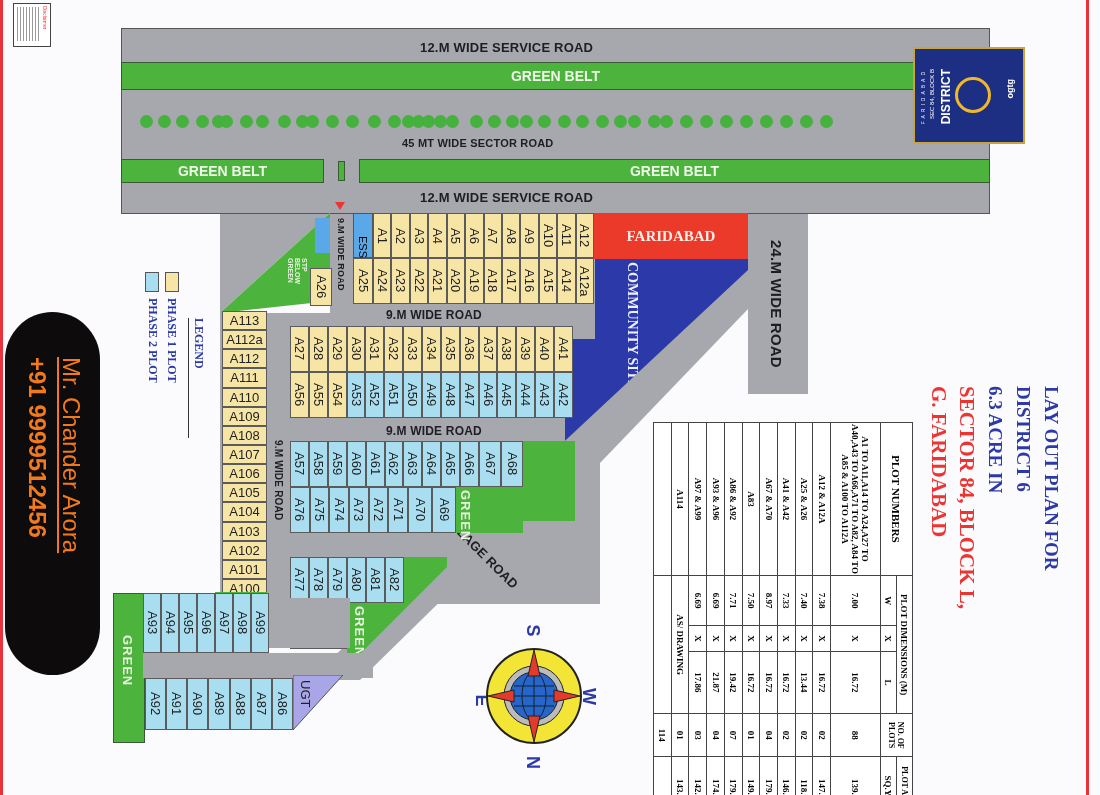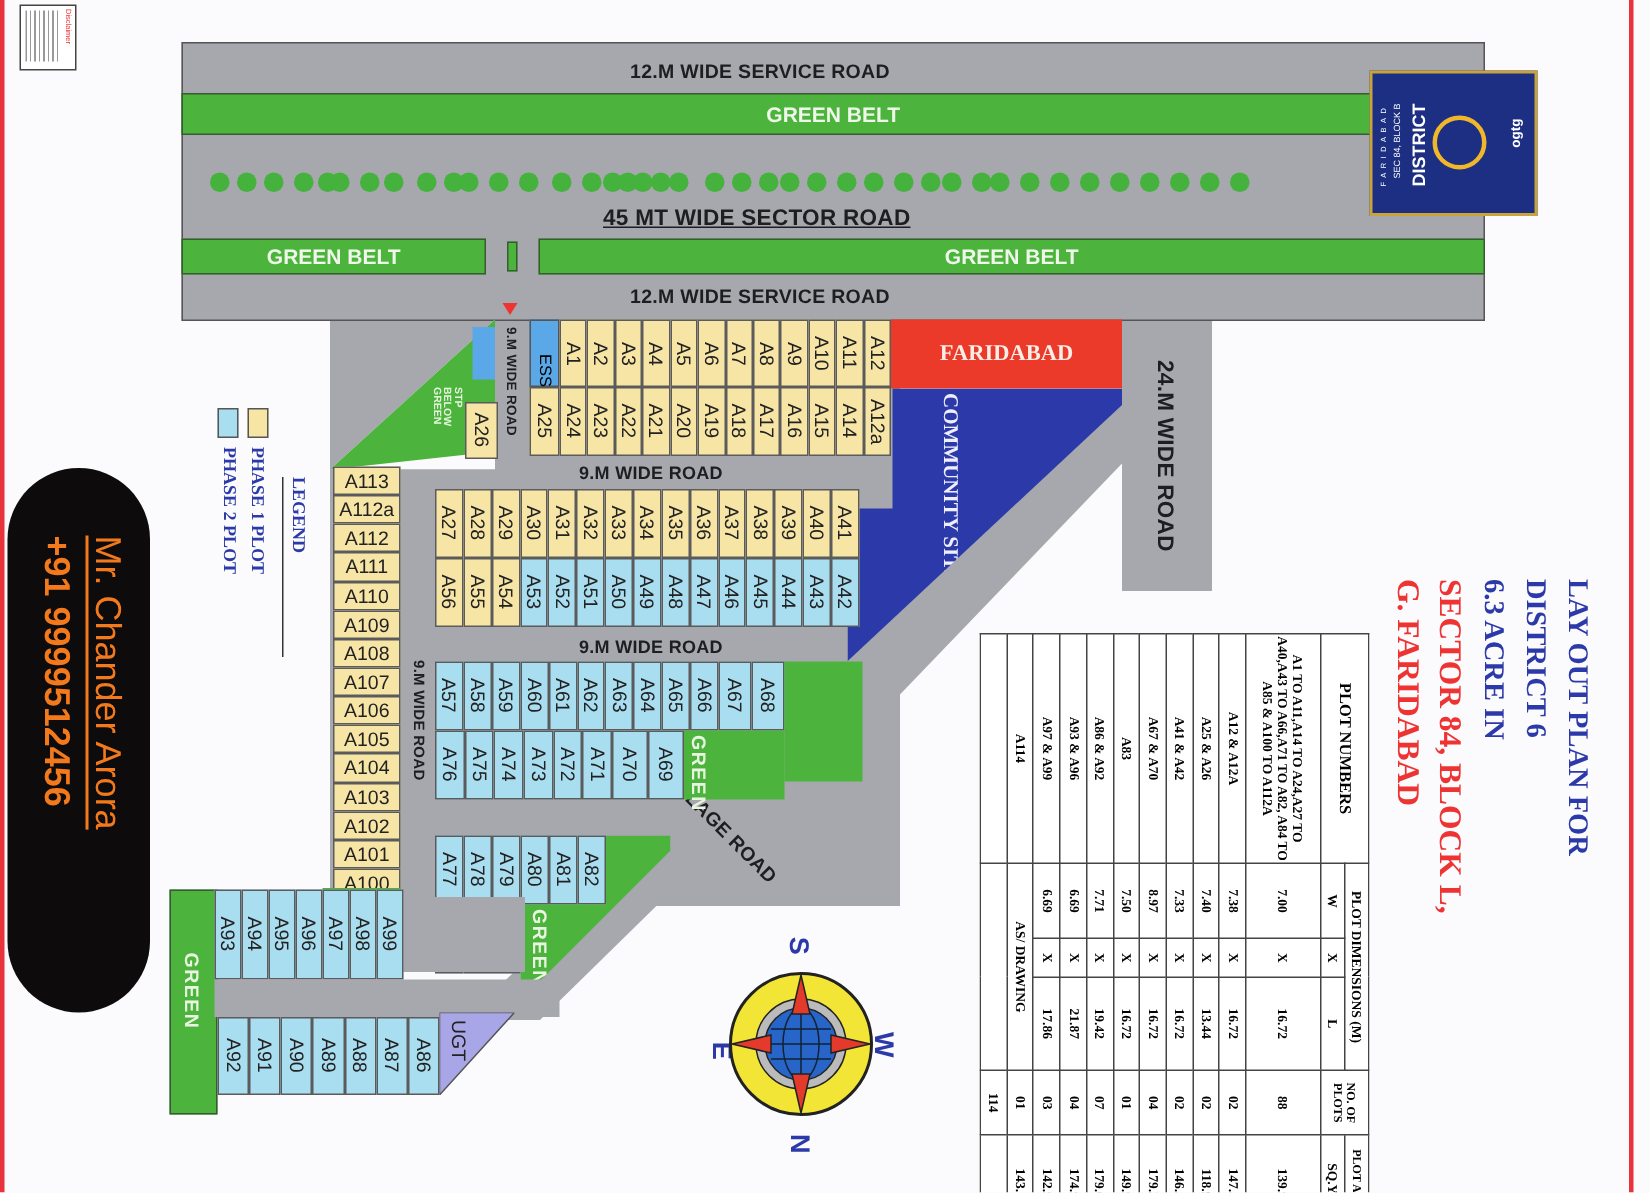--- a/index.html
+++ b/index.html
@@ -72,21 +72,21 @@
     <div class="tree" style="left:540px"></div>
     <div class="tree" style="left:560px"></div>
     <div class="tree" style="left:580px"></div>
     <div class="tree" style="left:600px"></div>
     <div class="tree" style="left:620px"></div>
     <div class="tree" style="left:640px"></div>
     <div class="tree" style="left:660px"></div>
     <div class="tree" style="left:680px"></div>
 </div>
 
-<div class="roadlbl" style="left:402px;top:137px;font-size:15px;text-decoration:underline;">45 MT WIDE SECTOR ROAD</div>
+<div class="roadlbl" style="left:402px;top:137px;font-size:11px;">45 MT WIDE SECTOR ROAD</div>
 <div class="gb" style="left:121px;top:159px;width:203px;height:24px;">
     <span>GREEN BELT</span>
   </div>
 <div class="abs" style="left:338px;top:161px;width:5px;height:18px;background:#4cb33c;border:1px solid #3a5a35;"></div>
 <div class="gb" style="left:359px;top:159px;width:631px;height:24px;">
     <span>GREEN BELT</span>
   </div>
 <div class="roadlbl" style="left:420px;top:190px;">12.M WIDE SERVICE ROAD</div>
 
 <div class="road" style="left:220px;top:214px;width:380px;height:390px;"></div>

